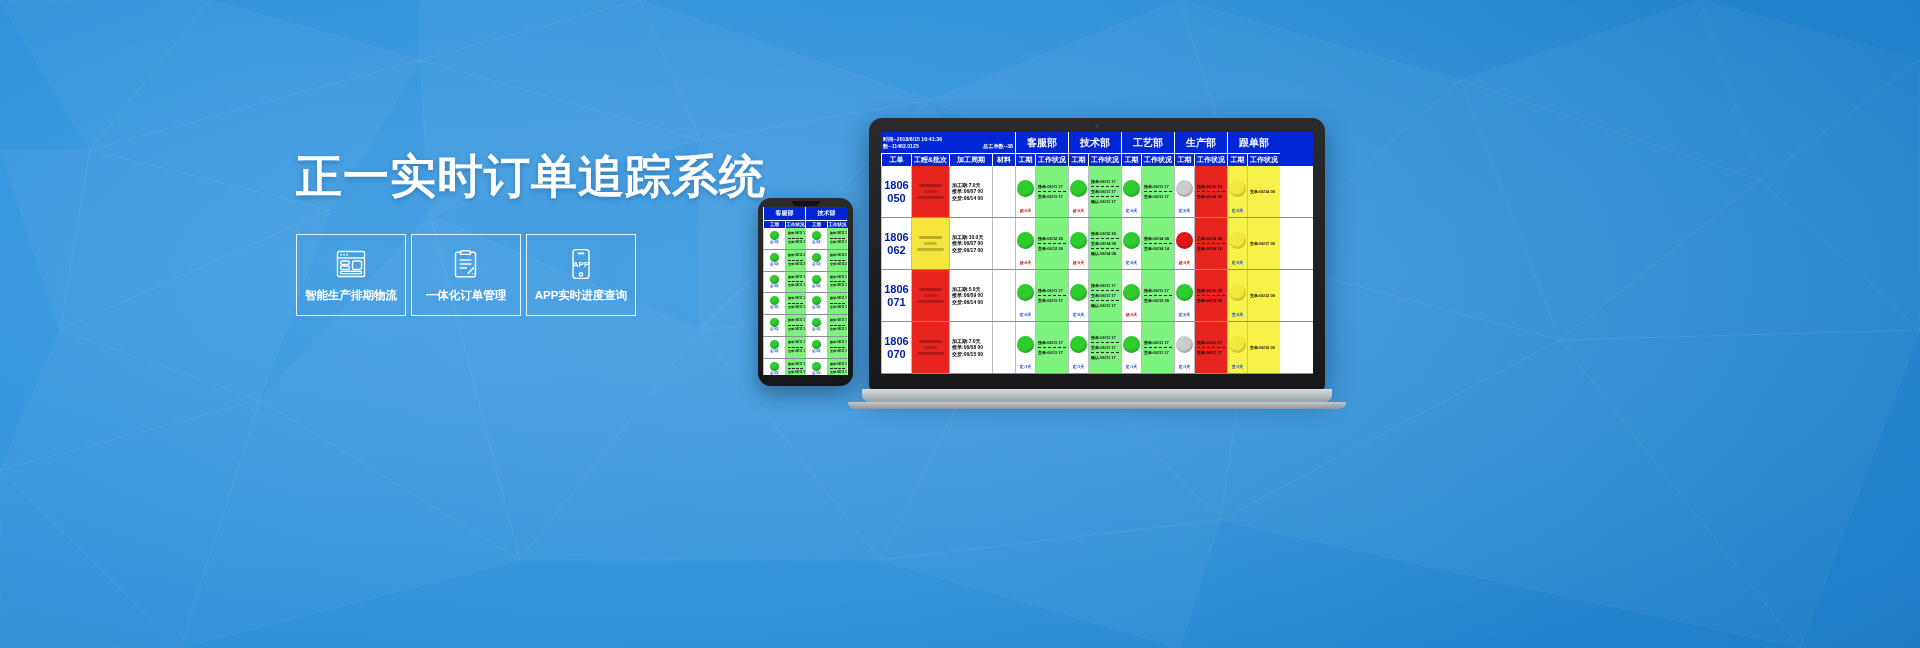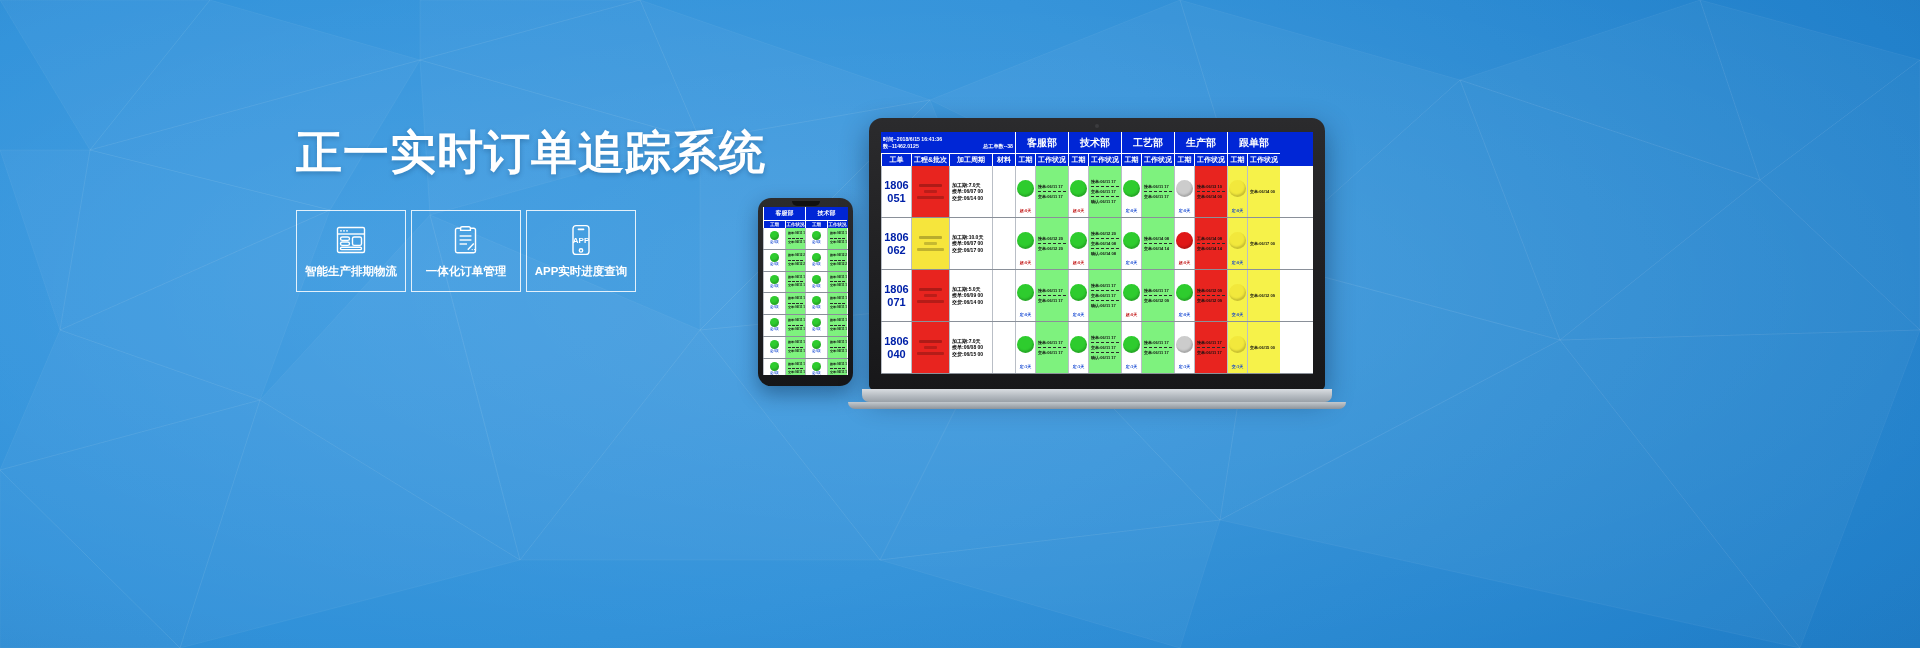--- a/index.html
+++ b/index.html
@@ -16,21 +16,21 @@
       radial-gradient(120% 160% at 18% 40%, #3c9ae0 0%, #3091d9 38%, #2281cb 70%, #1a72bb 100%);
   }
   .bg svg { position:absolute; inset:0; width:100%; height:100%; }
   .vignette {
     position:absolute; inset:0;
     background:radial-gradient(130% 130% at 50% 45%, rgba(255,255,255,0.10) 0%, rgba(255,255,255,0) 48%, rgba(0,40,80,0.20) 100%);
     pointer-events:none;
   }
 
   
-  .copy { position:absolute; left:296px; top:124px; width:620px; }
+  .copy { position:absolute; left:296px; top:148px; width:620px; }
   .headline {
     color:#fff; font-weight:bold; font-size:46px; line-height:1.22;
     letter-spacing:1px; text-shadow:0 2px 5px rgba(0,40,80,.28);
     white-space:nowrap;
   }
   .headline .l2 { display:block; }
 
   .features { display:flex; margin-top:30px; }
   .feature {
     width:110px; height:82px;
@@ -433,21 +433,21 @@
             <div class="col" style="width: 33px; font-size: 7px;">工作状况</div>
             <div class="col" style="width: 20px; font-size: 7px;">工期</div>
             <div class="col" style="width: 33px; font-size: 7px;">工作状况</div>
             <div class="col" style="width: 20px; font-size: 7px;">工期</div>
             <div class="col" style="width: 33px; font-size: 7px;">工作状况</div>
           </div>
         <div class="body-rows" id="table-body">
             <div class="trow">
               <div class="cell ord" style="width: 30px;">
                 <div>1806</div>
-                <div>051</div>
+                <div>050</div>
               </div>
               <div class="cell proj" style="width: 38px; background: rgb(232, 36, 31);">
                 <div class="blur-line" style="background:rgba(0,0,0,.45)"></div>
                 <div class="blur-line" style="background:rgba(0,0,0,.35);width:40%"></div>
                 <div class="blur-line" style="background:rgba(0,0,0,.40);width:80%"></div>
               </div>
               <div class="cell cycle" style="width: 43px;">
                 <div>加工期:7.0天</div>
                 <div>接单:06/07 00</div>
                 <div>交货:06/14 00</div>
@@ -619,21 +619,21 @@
                 <div class="dot" style="background:#f2e83c"></div>
                 <div class="tag" style="color:#0a3fd0">交:0天</div>
               </div>
               <div class="cell stat" style="width: 33px; background: rgb(246, 242, 74);">
                 <div class="stat-line">交单:06/12 09</div>
               </div>
             </div>
             <div class="trow">
               <div class="cell ord" style="width: 30px;">
                 <div>1806</div>
-                <div>040</div>
+                <div>070</div>
               </div>
               <div class="cell proj" style="width: 38px; background: rgb(232, 36, 31);">
                 <div class="blur-line" style="background:rgba(0,0,0,.45)"></div>
                 <div class="blur-line" style="background:rgba(0,0,0,.35);width:40%"></div>
                 <div class="blur-line" style="background:rgba(0,0,0,.40);width:80%"></div>
               </div>
               <div class="cell cycle" style="width: 43px;">
                 <div>加工期:7.0天</div>
                 <div>接单:06/08 00</div>
                 <div>交货:06/15 00</div>

